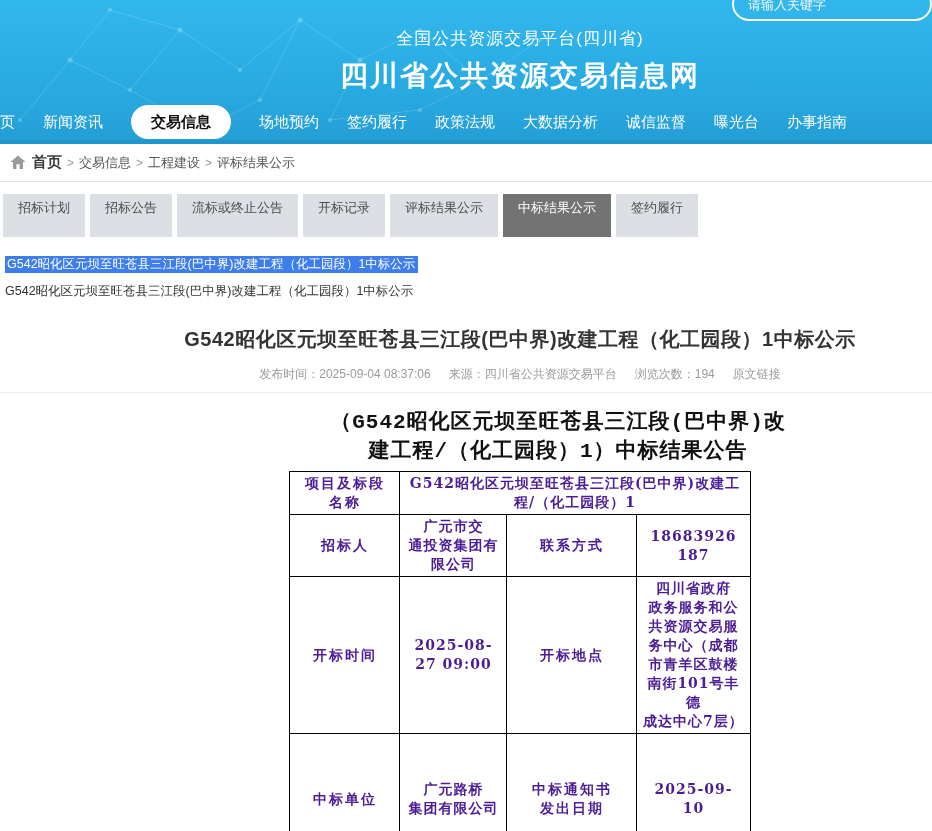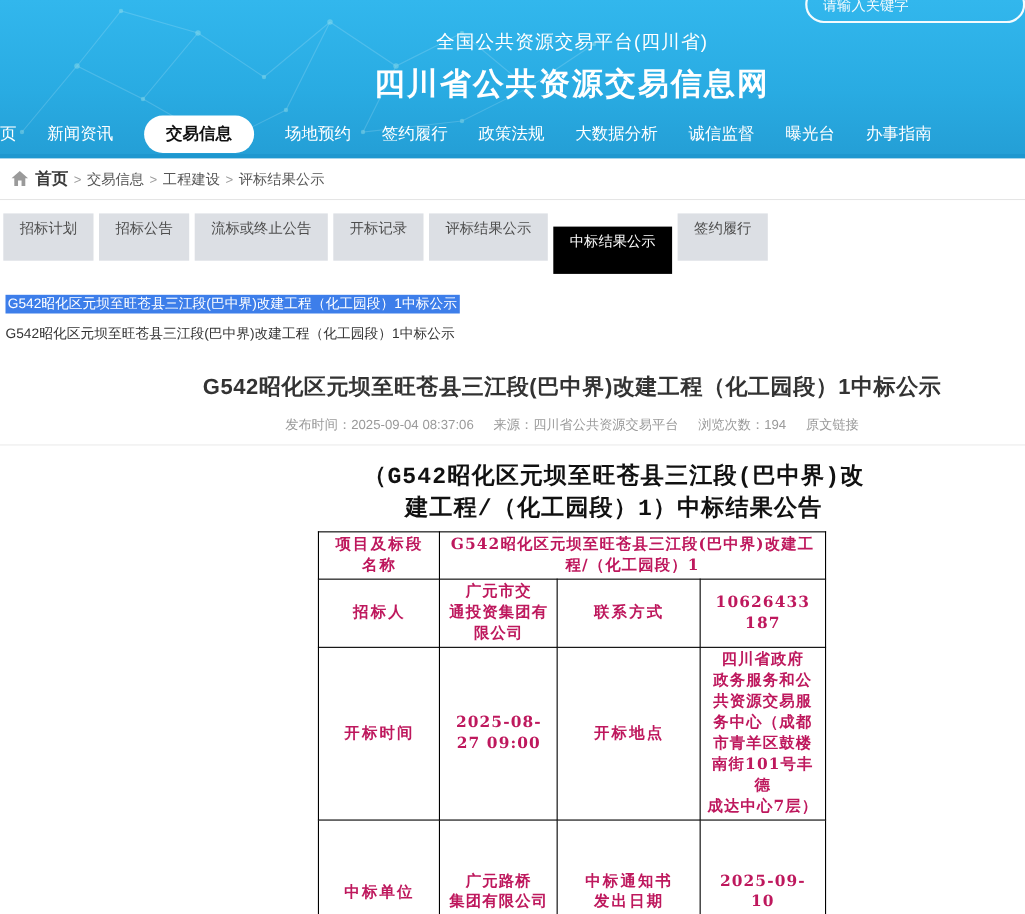--- a/index.html
+++ b/index.html
@@ -32,21 +32,21 @@
   .breadcrumb-bar { height:38px; display:flex; align-items:center; padding:0 10px;
                     border-bottom:1px solid #e3e3e3; background:#fff; }
   .crumb-root { font-size:15px; font-weight:bold; color:#3a3a3a; margin-left:6px; text-decoration:none; }
   .crumb-sep { color:#999; font-size:12px; margin:0 5px; }
   .crumb-item { font-size:13px; color:#555; text-decoration:none; }
 
   
   .tabs-bar { display:flex; gap:5px; padding:12px 3px 10px; background:#fff; }
   .tab { background:#dcdfe4; color:#4d4d4d; font-size:13px; height:43px; line-height:28px;
          padding:0 15px; white-space:nowrap; cursor:pointer; }
-  .tab.active { background:#000000; color:#fff;margin-top:12px; }
+  .tab.active { background:#737373; color:#fff; }
 
   
   .list-section { padding:9px 5px 0; }
   .list-line { margin-bottom:10px; font-size:12.5px; line-height:17px; color:#333; }
   .list-line .selected { background:#3d7eea; color:#fff; padding:1px 3px 2px 2px; }
   .list-line a { color:#333; text-decoration:none; }
 
   
   .article-title { margin-top:26px; text-align:center; font-size:20px; font-weight:bold;
                    color:#333; letter-spacing:.5px; }
@@ -56,21 +56,21 @@
   .divider { border-bottom:1px solid #ececec; margin-top:9px; width:932px; }
 
   
   .doc-title { margin-top:15px; width:460px; margin-left:auto; margin-right:auto;
                position:relative; left:38px; text-align:center; white-space:pre-line;
                font-family:Liberation Mono, monospace; font-weight:bold; font-size:21px;
                line-height:29px; color:#111; letter-spacing:1px; }
   table.doc { width:460px; margin:5px auto 0; border-collapse:collapse; table-layout:fixed; }
   table.doc td { border:1px solid #000; text-align:center; vertical-align:middle;
                  font-family:"DejaVu Serif", serif; font-weight:bold; font-size:14px;
-                 line-height:19px; color:#be185d; white-space:pre-line; padding:2px 4px;
+                 line-height:19px; color:#4c1d95; white-space:pre-line; padding:2px 4px;
                  overflow:hidden; }
   td.label { letter-spacing:2px; }
   td.value { letter-spacing:1px; }
   table.doc tr:nth-child(1) td { height:40px; }
   table.doc tr:nth-child(2) td { height:60px; }
   table.doc tr:nth-child(3) td { height:55px; }
   table.doc tr:nth-child(4) td { height:131px; }
   table.doc tr:nth-child(5) td { height:42px; }
   table.doc tr:nth-child(6) td { height:37px; }
   table.doc tr:nth-child(7) td { height:40px; border-bottom:none; }
@@ -191,21 +191,21 @@
 名称</td>
           <td colspan="3" class="value">G542昭化区元坝至旺苍县三江段(巴中界)改建工
 程/（化工园段）1</td>
         </tr>
         <tr>
           <td class="label">招标人</td>
           <td class="value">广元市交
 通投资集团有
 限公司</td>
           <td class="label">联系方式</td>
-          <td class="value">10626433
+          <td class="value">18683926
 187</td>
         </tr>
         <tr>
           <td class="label">开标时间</td>
           <td class="value">2025-08-
 27 09:00</td>
           <td class="label">开标地点</td>
           <td class="value">四川省政府
 政务服务和公
 共资源交易服

